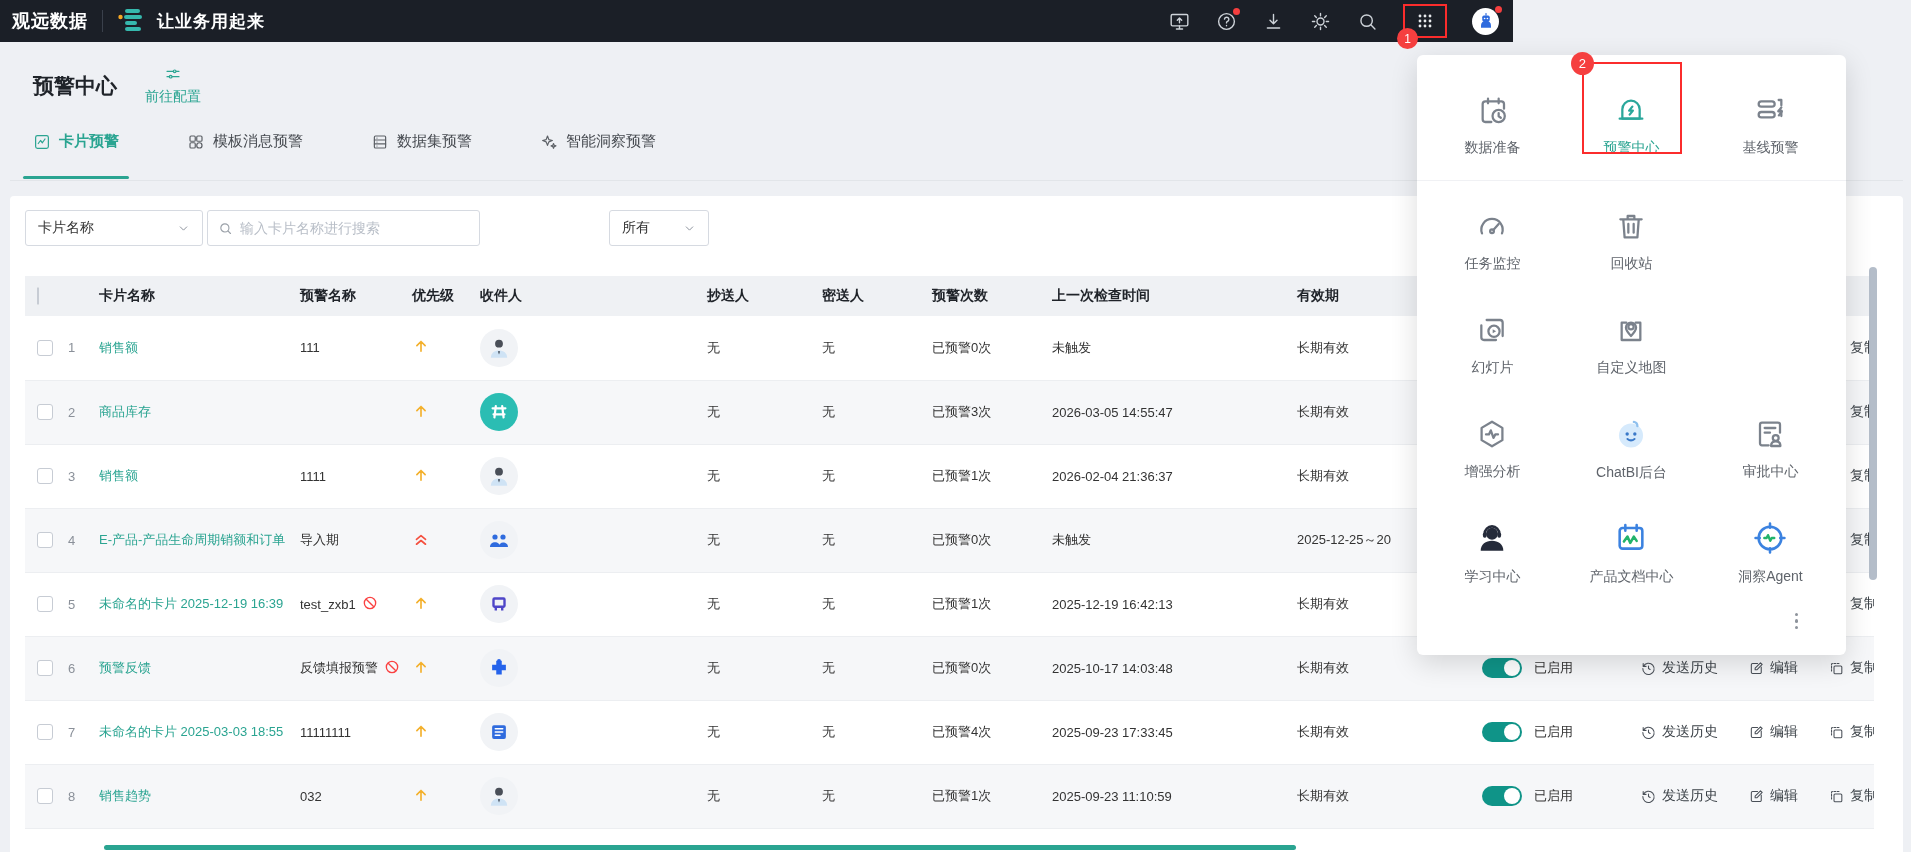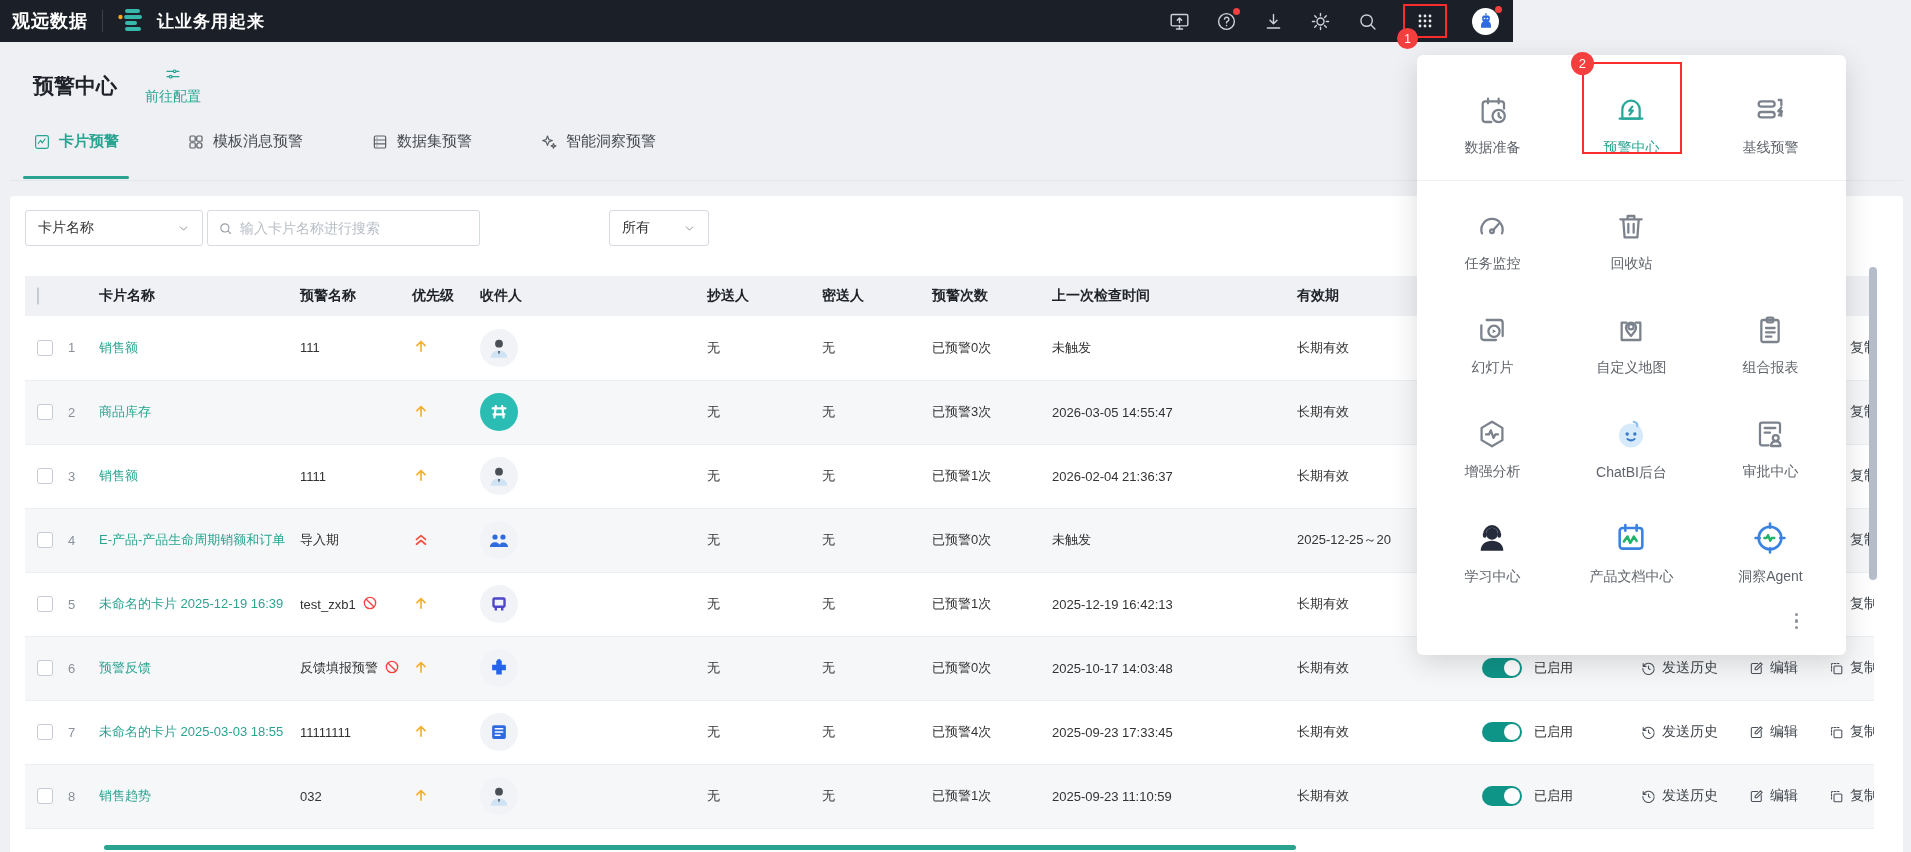--- a/index.html
+++ b/index.html
@@ -856,28 +856,20 @@
       <span class="p-label">幻灯片</span>
     </div>
     <div class="p-item">
       <svg class="g" width="32" height="32" viewBox="0 0 24 24">
           <path d="M8.5 6.5H5v13h14v-13h-3.5"></path>
           <circle cx="12" cy="9.5" r="2"></circle>
           <path d="M12 16.5c2.4-2.5 3.8-4.3 3.8-6.3a3.8 3.8 0 1 0-7.6 0c0 2 1.4 3.8 3.8 6.3z"></path>
         </svg>
       <span class="p-label">自定义地图</span>
     </div>
-    <div class="p-item">
-      <svg class="g" width="32" height="32" viewBox="0 0 24 24">
-          <rect x="5.5" y="4.5" width="13" height="16.5" rx="1.5"></rect>
-          <rect x="9.5" y="2.8" width="5" height="3.4" rx="1"></rect>
-          <path d="M9 10.5h6.5M9 13.8h6.5M9 17h4"></path>
-        </svg>
-      <span class="p-label">组合报表</span>
-    </div>
   </div>
 
   <div class="p-row">
     <div class="p-item">
       <svg class="g" width="32" height="32" viewBox="0 0 24 24">
           <path d="M12 2.8l7.8 4.6v9.2L12 21.2l-7.8-4.6V7.4z"></path>
           <path d="M7.5 12.3h2.2l1.4-3 2 5.6 1.4-2.6h2"></path>
         </svg>
       <span class="p-label">增强分析</span>
     </div>

